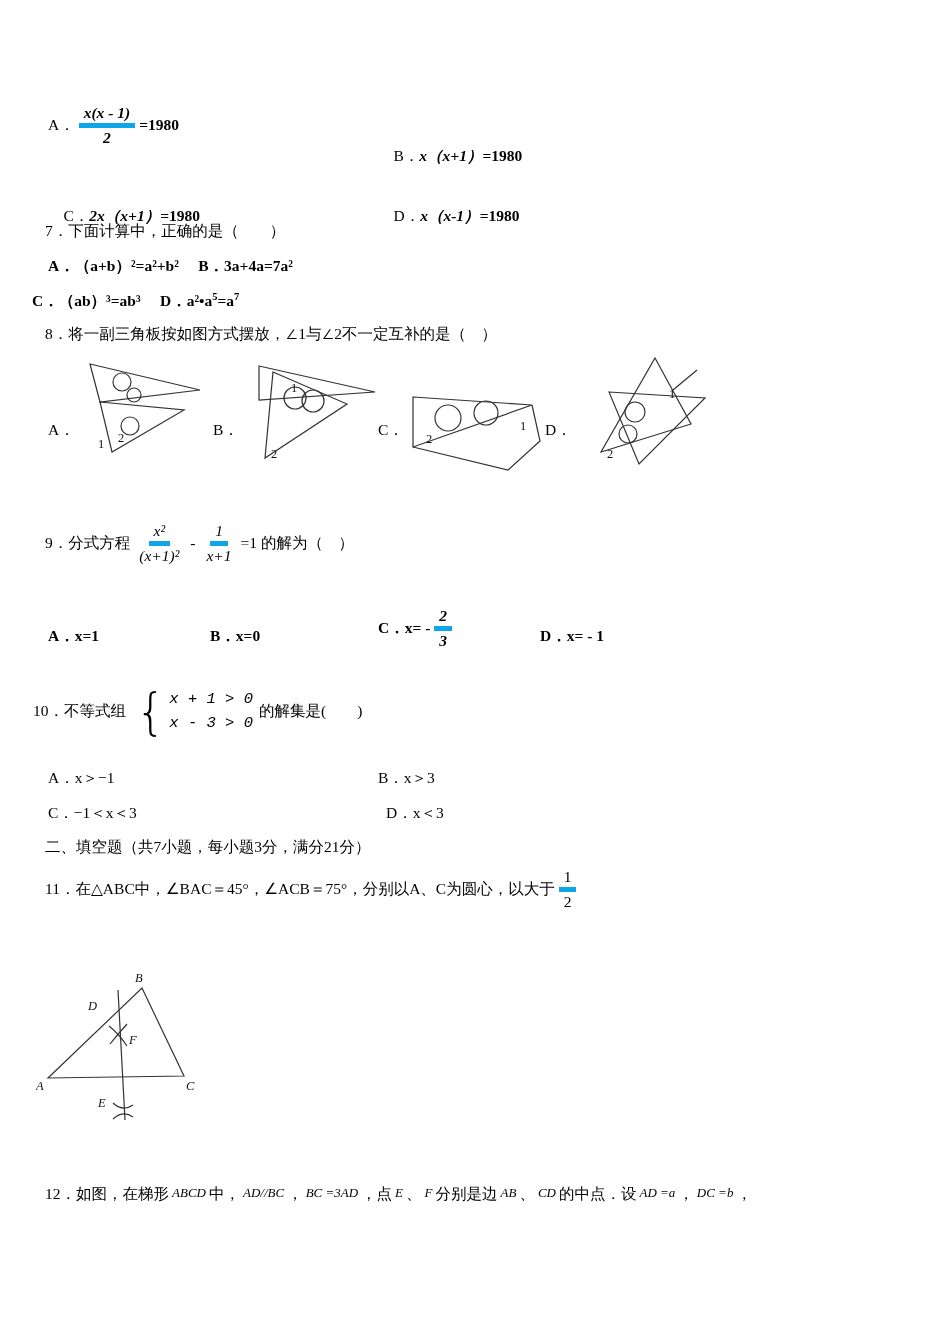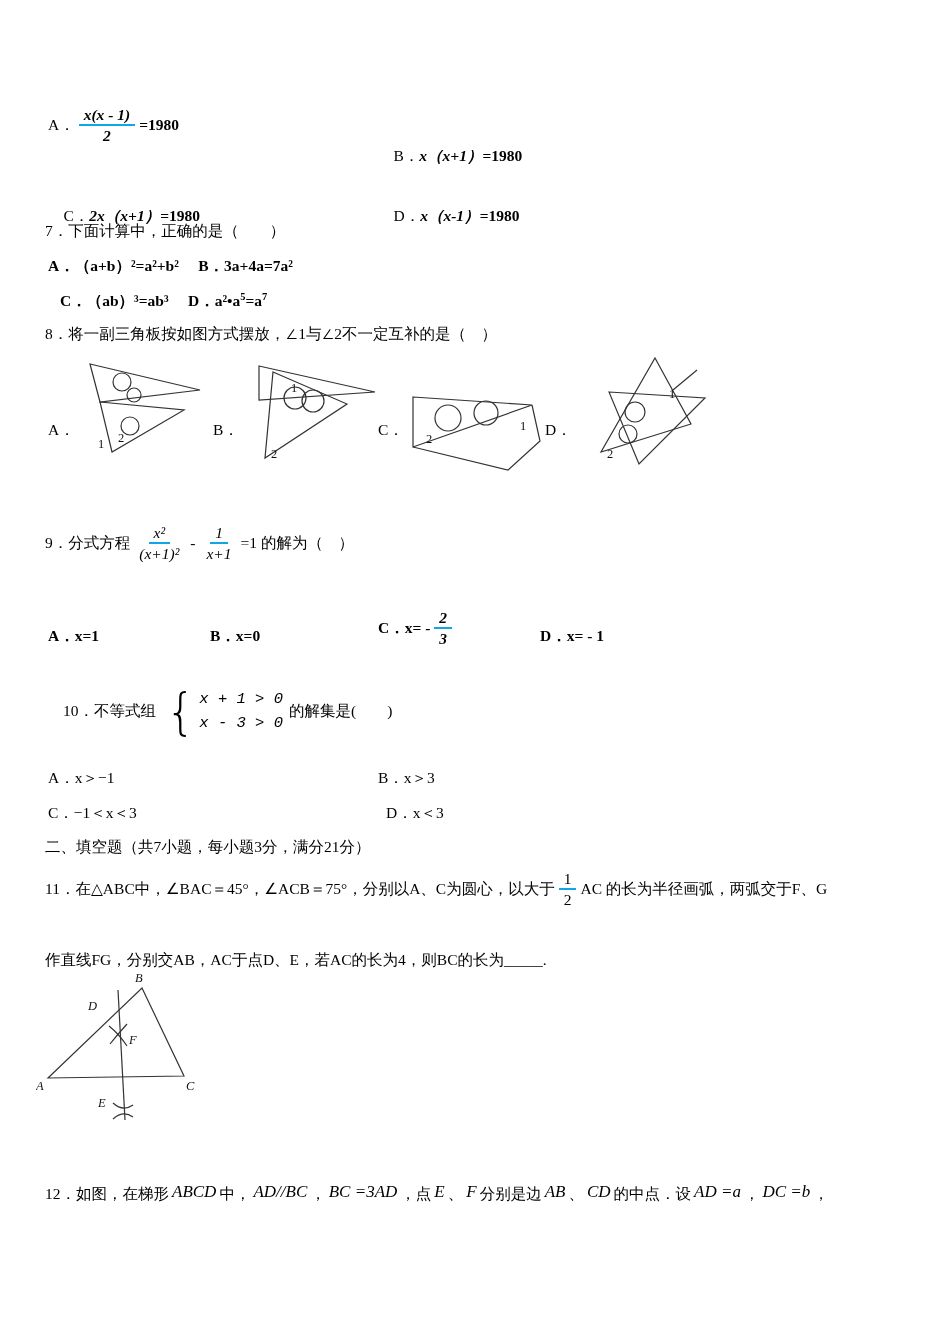--- a/index.html
+++ b/index.html
@@ -6,31 +6,31 @@
   html, body { margin:0; padding:0; background:#ffffff; }
   #page { position:relative; width:950px; height:1344px; background:#ffffff; color:#000;
           font-family:"Liberation Serif","DejaVu Sans",serif; font-size:15.5px; overflow:hidden; }
   .abs { position:absolute; white-space:pre; }
   .row { display:flex; align-items:center; }
   .bold { font-weight:bold; }
   .it { font-style:italic; }
   .fm { font-family:"Liberation Serif",serif; }
   .frac { display:inline-flex; flex-direction:column; align-items:center; vertical-align:middle;
           font-family:"Liberation Serif",serif; font-style:italic; line-height:1.25; margin:0 4px; }
-  .frac .fn { border-bottom:2px solid #0ea5e9; padding:0 5px; text-align:right; }
+  .frac .fn { border-bottom:5px solid #0ea5e9; padding:0 5px; text-align:right; }
   .frac .fd { padding:0 5px; }
   .sup { font-size:10.5px; vertical-align:super; }
   .brace { font-family:"DejaVu Sans",sans-serif; font-size:46px; font-weight:200;
            transform:scaleY(1.1); margin:0 4px 0 10px; line-height:1; }
   .sys { display:inline-flex; flex-direction:column; font-family:Liberation Mono, monospace;
          font-style:italic; line-height:1.55; margin-right:6px; }
   svg { display:block; }
   .figtext { font-family:"Liberation Serif",serif; font-size:12.5px; fill:#111; }
   .figit { font-style:italic; }
-  .m12 { font-family:"Liberation Serif",serif; font-style:italic; font-size:17px;
+  .m12 { font-family:"Liberation Serif",serif; font-style:italic; font-size:13px;
          position:relative; top:-2px; margin:0 3px; }
 </style>
 </head>
 <body>
 
 <div id="page">
 
   <div class="abs row" style="left:48px; top:96px; height:58px;">
     <span>A．</span>
     <span class="frac bold"><span class="fn">x(x - 1)</span><span class="fd">2</span></span>
@@ -41,21 +41,21 @@
   </div>
   <div class="abs" style="left:48px; top:188px;">
     <span>C．</span><span class="fm it bold">2x（x+1）</span><span class="fm bold">=1980</span>
   </div>
   <div class="abs" style="left:378px; top:188px;">
     <span>D．</span><span class="fm it bold">x（x-1）</span><span class="fm bold">=1980</span>
   </div>
 
   <div class="abs" style="left:45px; top:221px;">7．下面计算中，正确的是（　　）</div>
   <div class="abs bold" style="left:48px; top:256px;">A．（a+b）²=a²+b²　 B．3a+4a=7a²</div>
-  <div class="abs bold" style="left:60px; top:291px;"><span>C．（ab）³=ab³　 D．a²•a</span><span class="sup">5</span><span>=a</span><span class="sup">7</span></div>
+  <div class="abs bold" style="left:32px; top:291px;"><span>C．（ab）³=ab³　 D．a²•a</span><span class="sup">5</span><span>=a</span><span class="sup">7</span></div>
 
   <div class="abs" style="left:45px; top:324px;font-family:Liberation Serif, serif;">8．将一副三角板按如图方式摆放，∠1与∠2不一定互补的是（　）</div>
 
   <div class="abs" style="left:48px; top:420px;">A．</div>
   <svg class="abs" style="left:82px; top:356px;" width="125" height="104" viewBox="0 0 125 104">
     <g fill="none" stroke="#333" stroke-width="1.2">
       <polygon points="8,8 118,34 18,46"></polygon>
       <circle cx="40" cy="26" r="9"></circle>
       <circle cx="52" cy="39" r="7"></circle>
       <polygon points="18,46 102,54 30,96"></polygon>
@@ -110,39 +110,37 @@
     <span>=1 的解为（　）</span>
   </div>
   <div class="abs bold" style="left:48px; top:626px;">A．x=1</div>
   <div class="abs bold" style="left:210px; top:626px;">B．x=0</div>
   <div class="abs row bold" style="left:378px; top:598px; height:60px;">
     <span>C．x= -</span>
     <span class="frac"><span class="fn">2</span><span class="fd">3</span></span>
   </div>
   <div class="abs bold" style="left:540px; top:626px;">D．x= - 1</div>
 
-  <div class="abs row" style="left:63px; top:678px; height:66px;">
+  <div class="abs row" style="left:33px; top:678px; height:66px;">
     <span>10．不等式组</span>
     <span class="brace">{</span>
     <span class="sys"><span>x + 1 &gt; 0</span><span>x - 3 &gt; 0</span></span>
     <span>的解集是(　　)</span>
   </div>
   <div class="abs" style="left:48px; top:768px;">A．x＞−1</div>
   <div class="abs" style="left:378px; top:768px;">B．x＞3</div>
   <div class="abs" style="left:48px; top:803px;">C．−1＜x＜3</div>
   <div class="abs" style="left:386px; top:803px;">D．x＜3</div>
 
   <div class="abs" style="left:45px; top:837px;">二、填空题（共7小题，每小题3分，满分21分）</div>
 
   <div class="abs row" style="left:45px; top:862px; height:54px;">
     <span>11．在△ABC中，∠BAC＝45°，∠ACB＝75°，分别以A、C为圆心，以大于</span>
     <span class="frac" style="font-style:normal;"><span class="fn">1</span><span class="fd">2</span></span>
-    <span>AC 的长为半径画弧，两弧交于F、G</span>
   </div>
-  <div class="abs" style="left:45px; top:950px;">作直线FG，分别交AB，AC于点D、E，若AC的长为4，则BC的长为_____.</div>
 
   <svg class="abs" style="left:36px; top:970px;" width="180" height="158" viewBox="0 0 180 158">
     <g fill="none" stroke="#333" stroke-width="1.2">
       <polygon points="12,108 106,18 148,106"></polygon>
       <line x1="82" y1="20" x2="89" y2="150"></line>
       <path d="M 73 56 Q 83 64 91 76"></path>
       <path d="M 91 54 Q 82 64 74 74"></path>
       <path d="M 77 133 Q 87 142 97 135"></path>
       <path d="M 77 149 Q 87 140 97 147"></path>
     </g>

